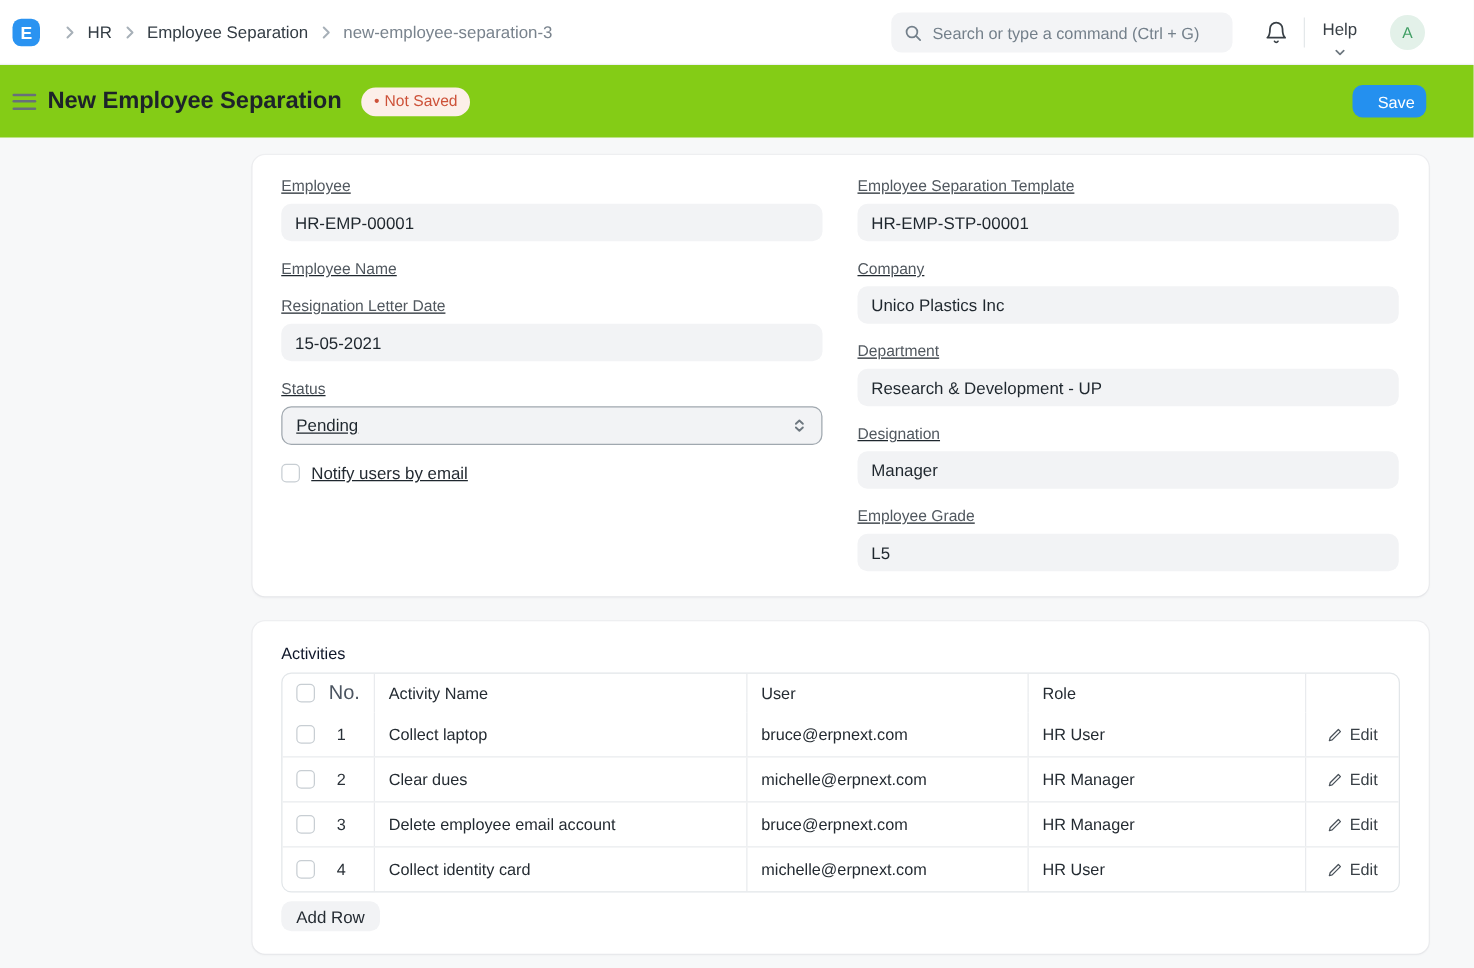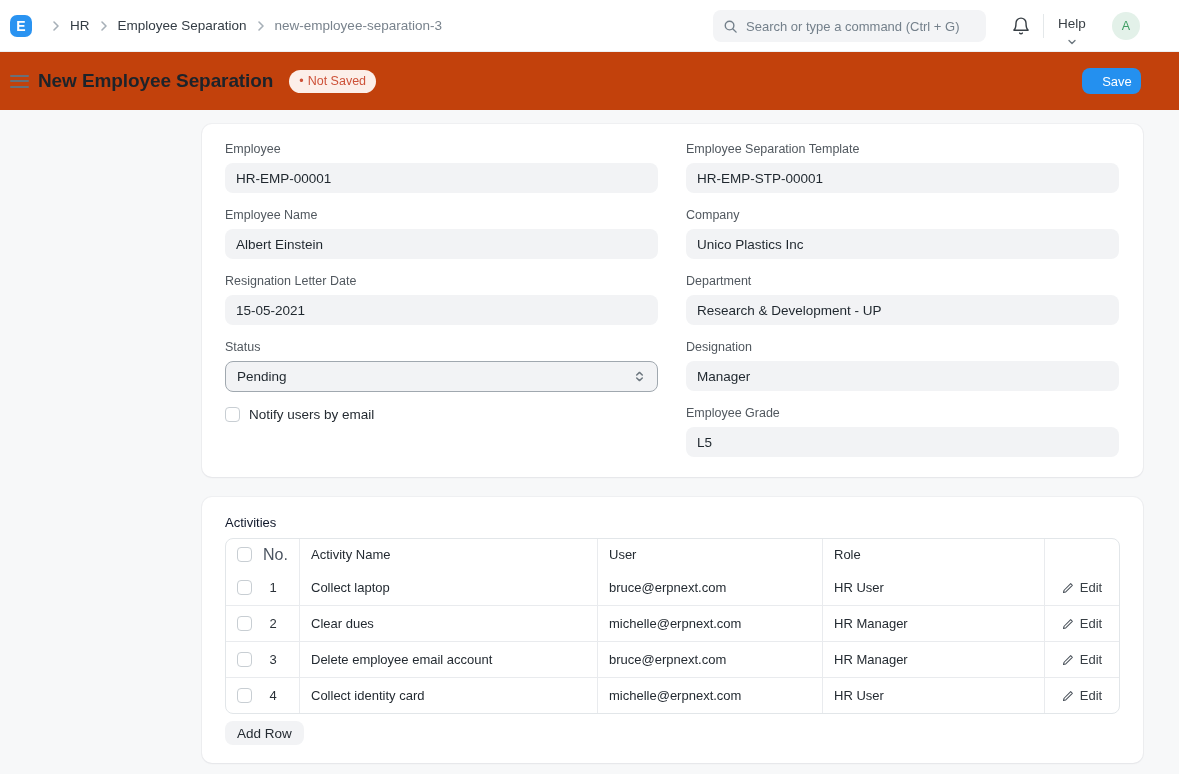--- a/index.html
+++ b/index.html
@@ -48,42 +48,42 @@
   .chev-down { width:12px; height:12px; color:#6d777f; }
   .avatar {
     position:absolute; left:1112px; top:12px; width:28px; height:28px; border-radius:50%;
     background:#e3f1e9; color:#3f9e63; font-size:12.5px; font-weight:500;
     display:flex; align-items:center; justify-content:center; cursor:pointer;
   }
 
   
   .page-header {
     position:absolute; top:52px; left:0; width:1179px; height:58px;
-    background:#c2410c; display:flex; align-items:center; padding:0 38px 0 10px;
+    background:#84cc16; display:flex; align-items:center; padding:0 38px 0 10px;
   }
   .hamburger { width:19px; display:flex; flex-direction:column; gap:3.5px; cursor:pointer; padding:2px 0; }
   .hamburger span { display:block; height:2px; border-radius:2px; background:#687079; }
   .page-title { font-size:19px; font-weight:700; color:#1d232a; margin-left:9px; letter-spacing:-0.1px; }
   .status-badge {
     margin-left:16px; background:#fcefe9; color:#cd5239;
     font-size:12.5px; padding:4px 10px 5px; border-radius:999px; white-space:nowrap;
   }
   .badge-dot { margin-right:4px; }
   .save-btn {
     margin-left:auto; width:59px; height:26px; border:none; border-radius:8px;
     background:#2490ef; color:#fff; font-size:13px; font-family:"Liberation Sans",sans-serif;
     cursor:pointer; display:flex; align-items:center; justify-content:center;
   }
 
   
   .card {
     position:absolute; left:202px; width:941px; background:#fff; border-radius:10px;
     box-shadow:0 0 0 1px rgba(30,40,50,0.035), 0 1px 2px rgba(30,40,50,0.05);
   }
-  .card-form { top:124px; height:353px; padding:18px 23px; }
+  .card-form { top:124px; height:353px; padding:18px 23px;text-decoration:underline; }
   .card-activities { top:497px; height:266px; padding:18px 23px; }
 
   .form-grid { display:grid; grid-template-columns:433px 433px; column-gap:28px; }
   .field { margin-bottom:15px; }
   .field-label { display:block; font-size:12.5px; line-height:15px; color:#51585f; margin-bottom:6px; }
   .text-control {
     width:100%; height:30px; background:#f2f3f5; border:none; border-radius:8px;
     padding:0 11px; font-size:13.5px; color:#1f272e; font-family:"Liberation Sans",sans-serif; outline:none;
   }
   .select-control {
@@ -192,21 +192,20 @@
 <section class="card card-form">
   <div class="form-grid">
     <div class="form-col" id="col-left">
   <div class="field">
     <label class="field-label">Employee</label>
     <input class="text-control control-value" type="text" value="HR-EMP-00001" style="">
   </div>
 
   <div class="field">
     <label class="field-label">Employee Name</label>
-    <input class="text-control control-value" type="text" value="Albert Einstein" style="">
   </div>
 
   <div class="field">
     <label class="field-label">Resignation Letter Date</label>
     <input class="text-control control-value" type="text" value="15-05-2021" style="">
   </div>
 
   <div class="field">
     <label class="field-label">Status</label>
     <div class="select-control">

